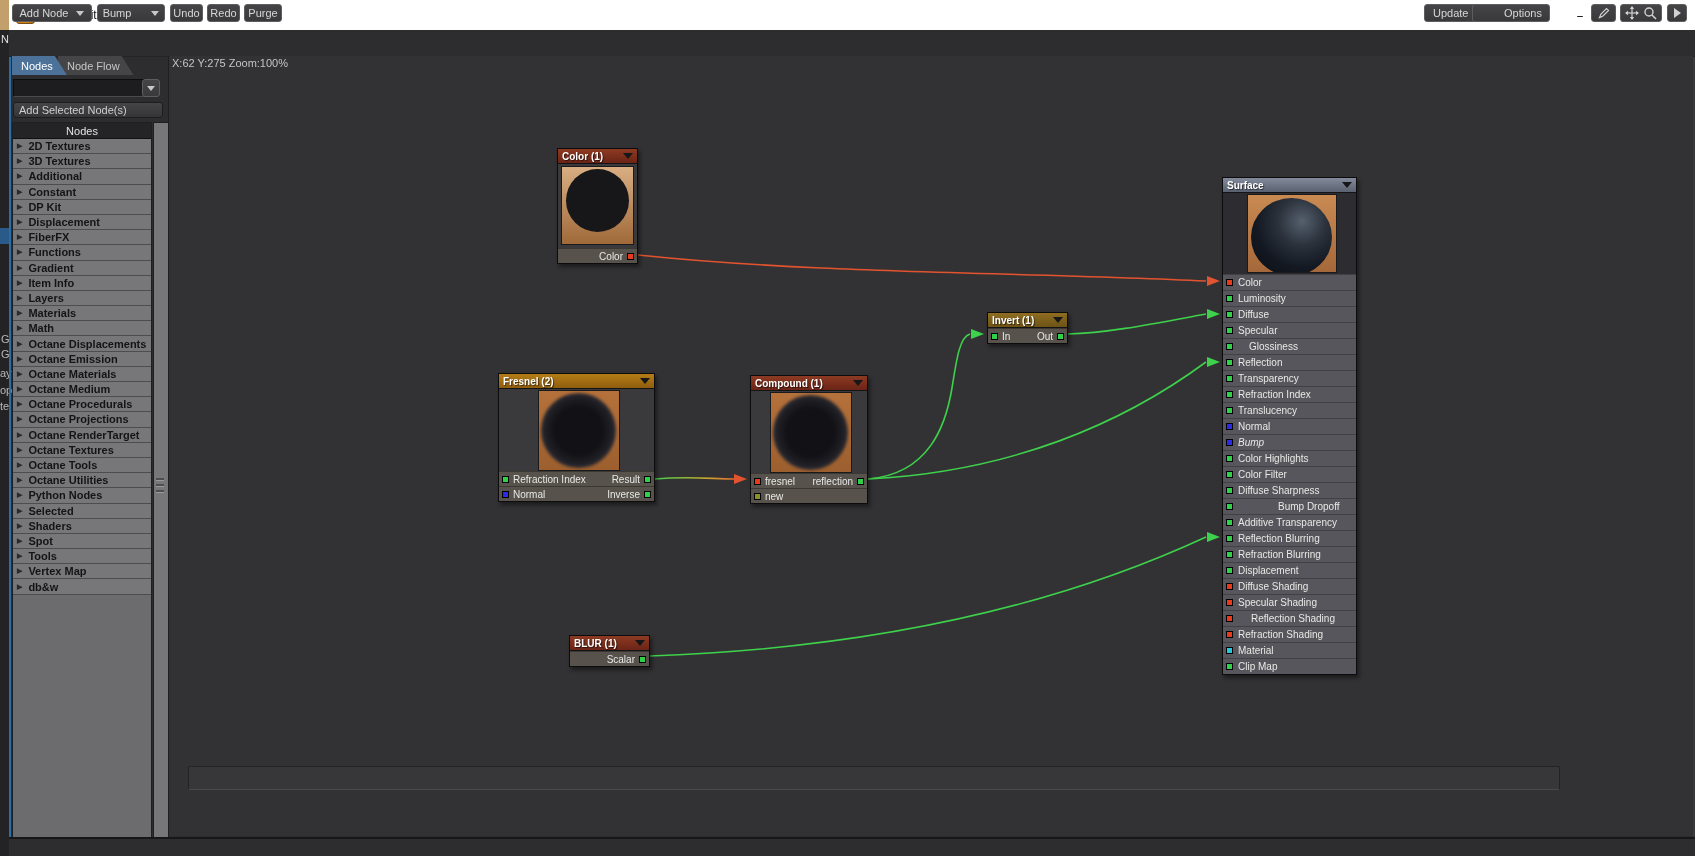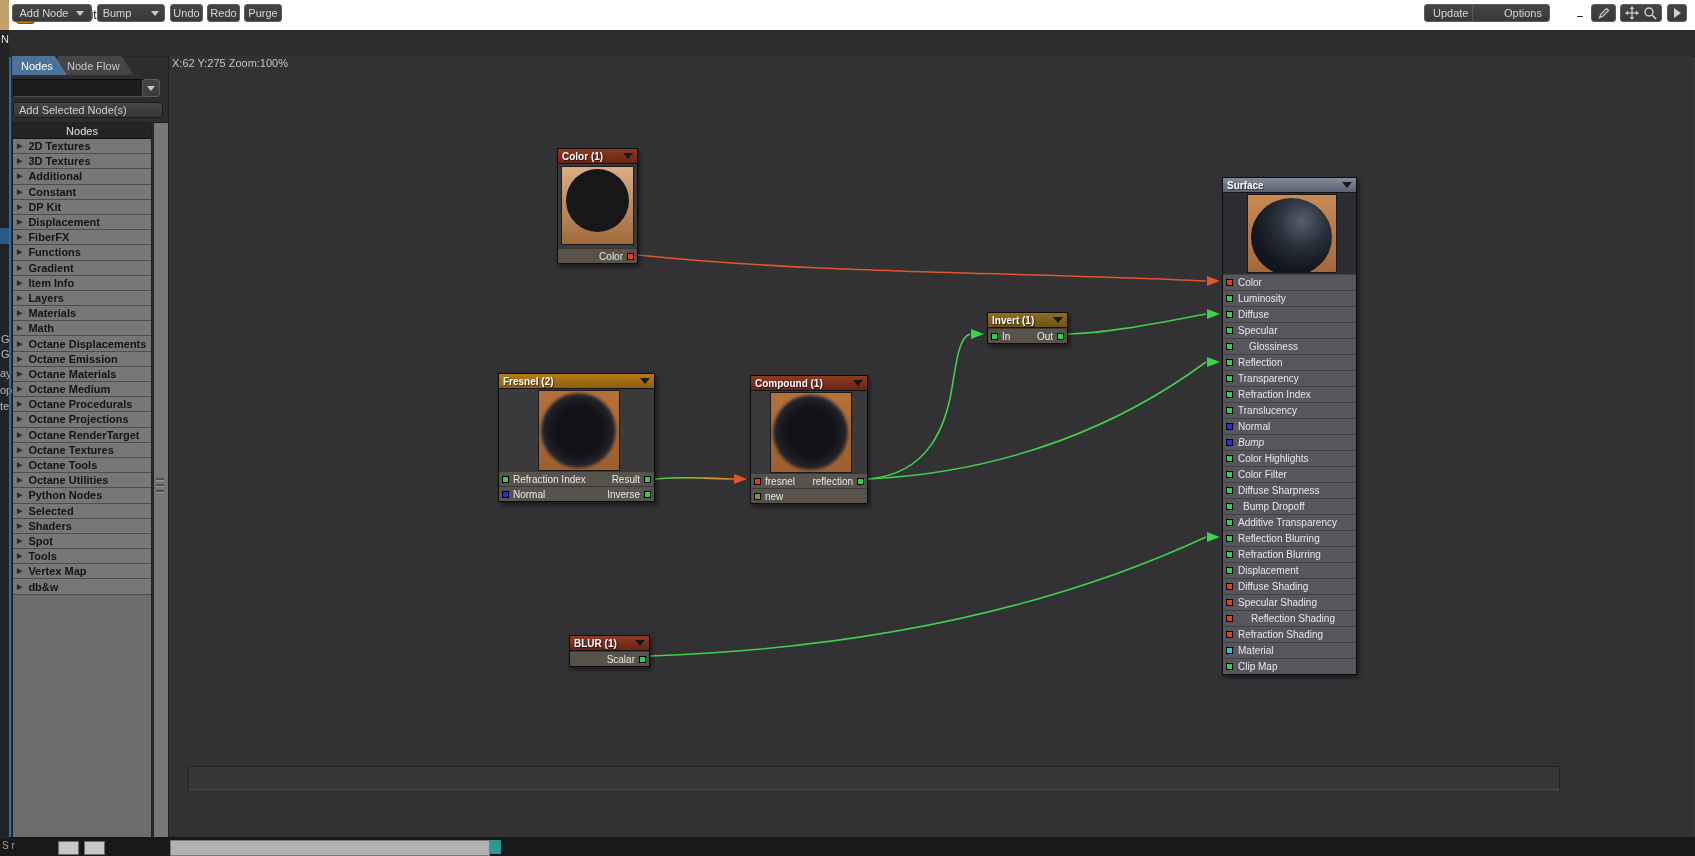--- a/index.html
+++ b/index.html
@@ -513,21 +513,21 @@
         <div class="node-row">
           <span class="conn" style="background: rgb(47, 209, 72);"></span>
           <span style="margin-left: 5px;">Color Filter</span>
         </div>
         <div class="node-row">
           <span class="conn" style="background: rgb(47, 209, 72);"></span>
           <span style="margin-left: 5px;">Diffuse Sharpness</span>
         </div>
         <div class="node-row">
           <span class="conn" style="background: rgb(47, 209, 72);"></span>
-          <span style="margin-left: 10px;">Bump Dropoff</span>
+          <span style="margin-left: 1px; padding-left: 44px;">Bump Dropoff</span>
         </div>
         <div class="node-row">
           <span class="conn" style="background: rgb(47, 209, 72);"></span>
           <span style="margin-left: 5px;">Additive Transparency</span>
         </div>
         <div class="node-row">
           <span class="conn" style="background: rgb(47, 209, 72);"></span>
           <span style="margin-left: 5px;">Reflection Blurring</span>
         </div>
         <div class="node-row">
@@ -559,20 +559,13 @@
           <span style="margin-left: 5px;">Material</span>
         </div>
         <div class="node-row">
           <span class="conn" style="background: rgb(47, 209, 72);"></span>
           <span style="margin-left: 5px;">Clip Map</span>
         </div>
       </div>
     </div>
 
   <div class="abs" style="left:9px;top:837px;width:1686px;height:2px;background:#17171a;"></div>
-  <div class="abs" id="bottom-strip" style="left:0;top:839px;width:1695px;height:17px;background:#19191b;overflow:hidden;">
-    <div class="abs" id="frag-sr" style="left:2px;top:1px;color:#9a9a9a;font-size:10px;">S r</div>
-    <div class="abs" style="left:58px;top:2px;width:19px;height:12px;background:#c6c6c6;border:1px solid #6a6a6a;"></div>
-    <div class="abs" style="left:84px;top:2px;width:19px;height:12px;background:#c6c6c6;border:1px solid #6a6a6a;"></div>
-    <div class="abs" style="left:170px;top:1px;width:318px;height:14px;background:#b2b2b2;border:1px solid #7a7a7a;"></div>
-    <div class="abs" style="left:490px;top:1px;width:11px;height:14px;background:#2a9a8a;"></div>
-  </div>
 </div>
 
 </body></html>

